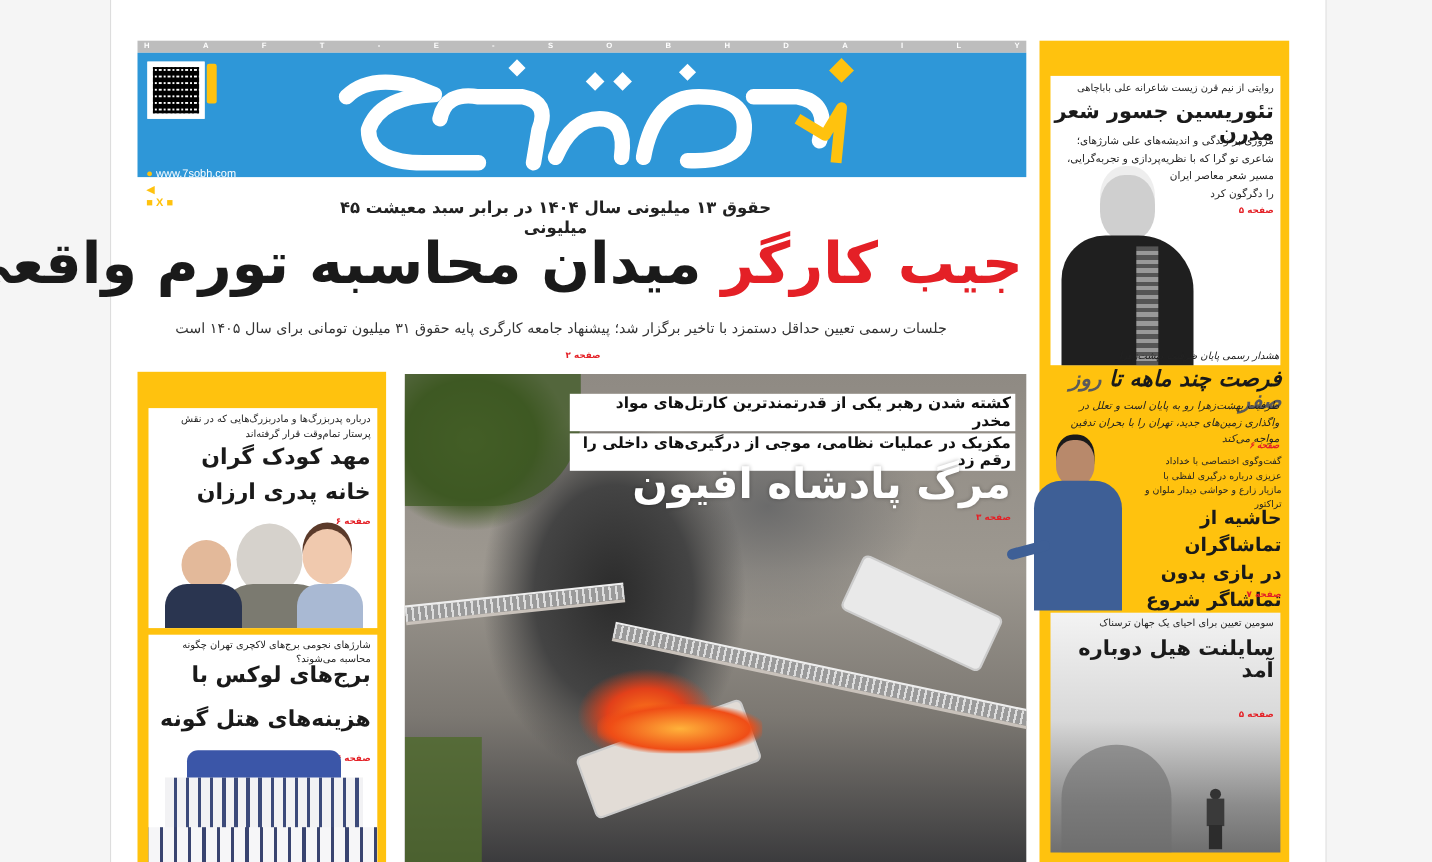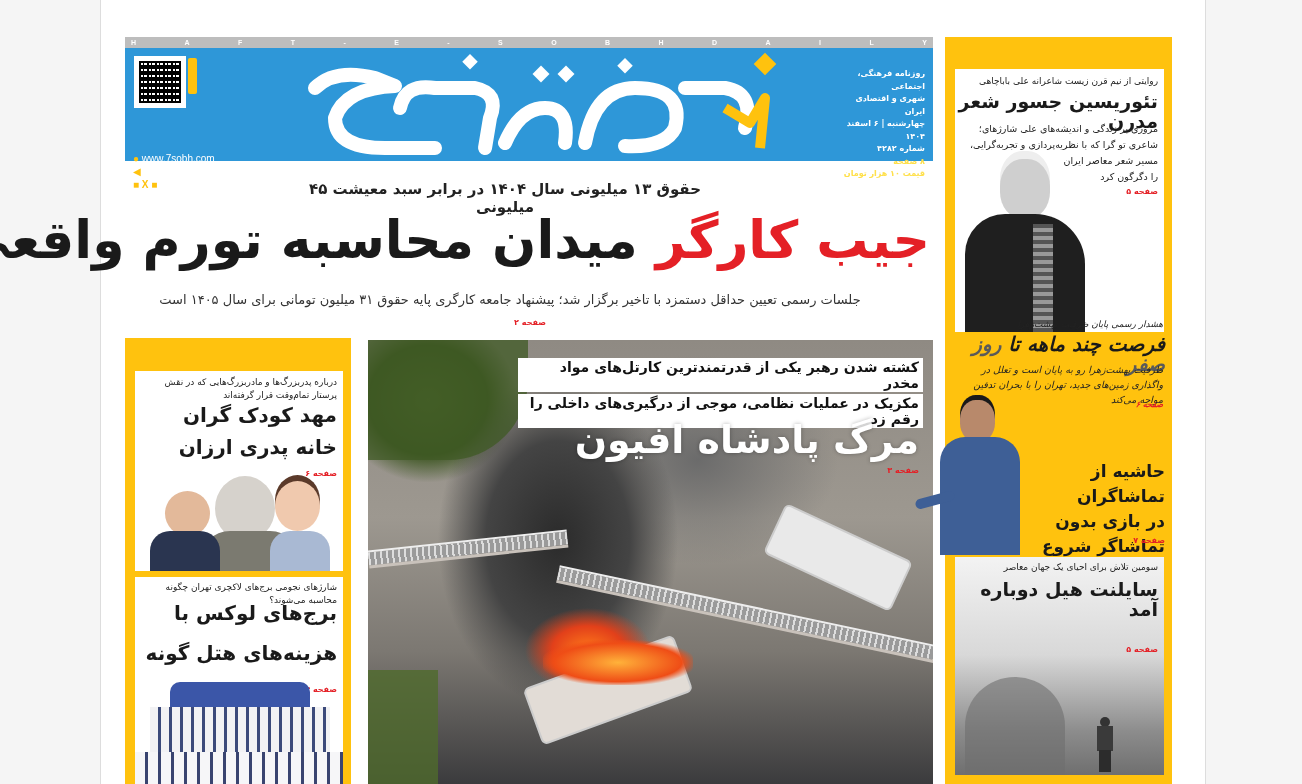--- a/index.html
+++ b/index.html
@@ -103,28 +103,20 @@
     <g fill="#fff">
       <rect x="230" y="20" width="12" height="12" transform="rotate(45 236 26)"></rect>
       <rect x="255" y="20" width="12" height="12" transform="rotate(45 261 26)"></rect>
       <rect x="315" y="12" width="11" height="11" transform="rotate(45 320 17)"></rect>
       <rect x="160" y="8" width="11" height="11" transform="rotate(45 165 13)"></rect>
     </g>
     <rect x="452" y="8" width="16" height="16" fill="#ffc20e" transform="rotate(45 460 16)"></rect>
     <path d="M420 60 L445 75 L460 50 L455 100" fill="none" stroke="#ffc20e" stroke-width="10" stroke-linejoin="round"></path>
   </svg>
 
-  <div class="abs info rtl">
-    <div>روزنامه فرهنگی، اجتماعی</div>
-    <div>شهری و اقتصادی ایران</div>
-    <div>چهارشنبه | ۶ اسفند ۱۴۰۴</div>
-    <div>شماره ۴۲۸۲</div>
-    <div class="y">۸ صفحه</div>
-    <div class="y">قیمت ۱۰ هزار تومان</div>
-  </div>
 </div>
 
 <div class="abs kicker rtl" style="text-align:center;">حقوق ۱۳ میلیونی سال ۱۴۰۴ در برابر سبد معیشت ۴۵ میلیونی</div>
 <div class="abs headline" dir="rtl">
   <span class="red">جیب کارگر</span><span> میدان محاسبه تورم واقعی</span>
 </div>
 <div class="abs sub" dir="rtl">جلسات رسمی تعیین حداقل دستمزد با تاخیر برگزار شد؛ پیشنهاد جامعه کارگری پایه حقوق ۳۱ میلیون تومانی برای سال ۱۴۰۵ است</div>
 <div class="abs page-ref" dir="rtl" style="left:500px;top:318px;width:60px;text-align:center;">صفحه ۲</div>
 
 <div class="abs ybox" style="left:125px;top:338px;width:226px;height:446px;"></div>
@@ -199,30 +191,31 @@
   <div class="abs rtl page-ref" style="right:4px;top:88px;">صفحه ۶</div>
 </div>
 
 <div class="pic" style="left:915px;top:395px;width:120px;height:160px;">
   <div class="pic" style="left:45px;top:5px;width:35px;height:42px;border-radius:45%;background:#b8896b;box-shadow:0 -5px 0 #1a1a1a;"></div>
   <div class="pic" style="left:25px;top:42px;width:80px;height:118px;border-radius:25px 25px 0 0;background:#3e5f96;"></div>
   <div class="pic" style="left:0;top:100px;width:40px;height:10px;border-radius:5px;background:#3e5f96;transform:rotate(-15deg);"></div>
 </div>
 
 <div class="abs" style="left:1035px;top:412px;width:132px;height:140px;">
+  <div class="abs rtl box-kicker" style="right:2px;top:2px;width:130px;font-size:8.5px;line-height:13px;">گفت‌وگوی اختصاصی با خداداد عزیزی درباره درگیری لفظی با مازیار زارع و حواشی دیدار ملوان و تراکتور</div>
   <div class="abs rtl box-title" style="right:2px;top:47px;width:130px;font-size:17px;line-height:25px;">
     <div>حاشیه از تماشاگران</div>
     <div>در بازی بدون</div>
     <div>تماشاگر شروع شد</div>
   </div>
   <div class="abs rtl page-ref" style="right:2px;top:124px;">صفحه ۷</div>
 </div>
 
 <div class="abs" style="left:955px;top:557px;width:209px;height:218px;overflow:hidden;background:linear-gradient(180deg,#f3f3f3 0%,#d8d8d8 45%,#8c8c8c 80%,#6f6f6f 100%);">
-  <div class="abs rtl box-kicker" style="right:6px;top:4px;width:200px;">سومین تلاش برای احیای یک جهان معاصر</div>
+  <div class="abs rtl box-kicker" style="right:6px;top:4px;width:200px;">سومین تعیین برای احیای یک جهان ترسناک</div>
   <div class="abs rtl box-title" style="right:6px;top:22px;width:205px;font-size:19px;">سایلنت هیل دوباره آمد</div>
   <div class="abs rtl page-ref" style="right:6px;top:88px;">صفحه ۵</div>
   <div class="pic" style="left:140px;top:160px;width:20px;height:55px;">
     <div class="pic" style="left:5px;top:0;width:10px;height:10px;border-radius:50%;background:#333;"></div>
     <div class="pic" style="left:2px;top:9px;width:16px;height:25px;background:#3a3a3a;"></div>
     <div class="pic" style="left:4px;top:33px;width:12px;height:22px;background:#2c2c2c;"></div>
   </div>
   <div class="pic" style="left:10px;top:120px;width:100px;height:98px;background:#6e6e6e;border-radius:50% 50% 0 0;opacity:.6;"></div>
 </div>
 

